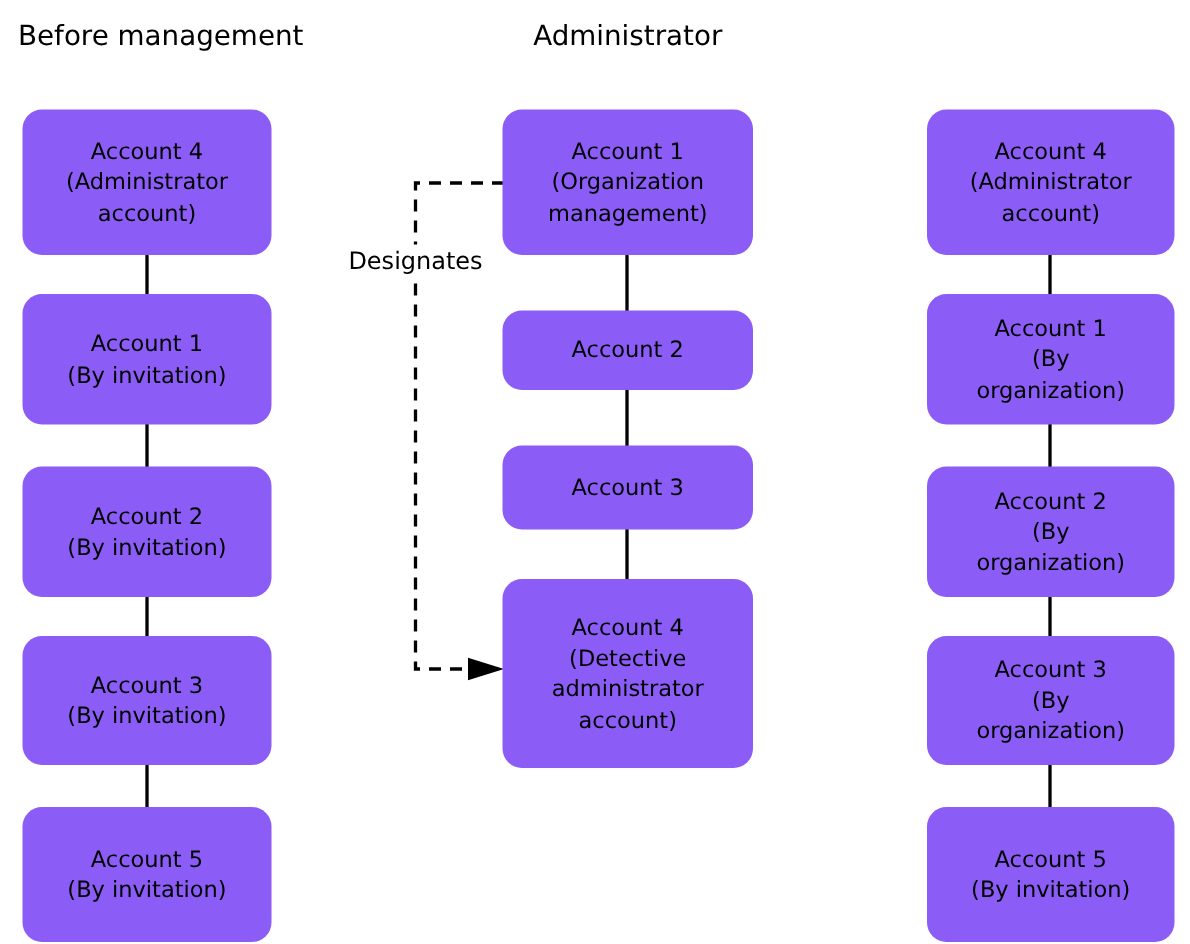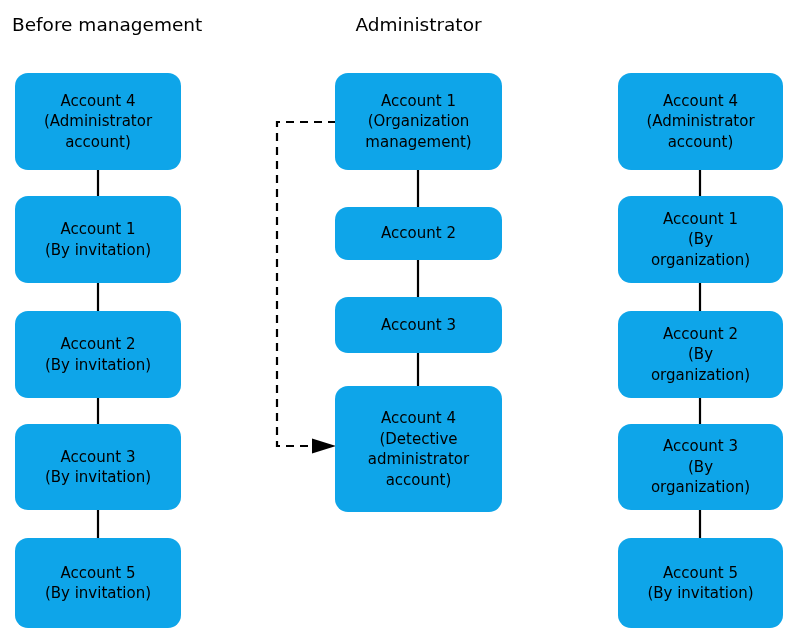--- a/index.html
+++ b/index.html
@@ -29,21 +29,21 @@
     color: #000000;
     text-align: center;
     white-space: nowrap;
   }
   .col-title.t0 { left: 12px;  width: 172px; }
   .col-title.t1 { left: 335px; width: 167px; }
   .col-title.t2 { left: 618px; width: 165px; }
 
   .node {
     position: absolute;
-    background: #0ea5e9;
+    background: #8b5cf6;
     border-radius: 13px;
     display: flex;
     align-items: center;
     justify-content: center;
     text-align: center;
     white-space: pre-line;
     font-size: 15px;
     line-height: 20.5px;
     color: #000000;
   }
@@ -151,14 +151,15 @@
 organization)</div>
   <div class="node c2 r2">Account 2
 (By
 organization)</div>
   <div class="node c2 r3">Account 3
 (By
 organization)</div>
   <div class="node c2 r4">Account 5
 (By invitation)</div>
 
+  <div class="designates-label">Designates</div>
 
 </div>
 
 </body></html>

